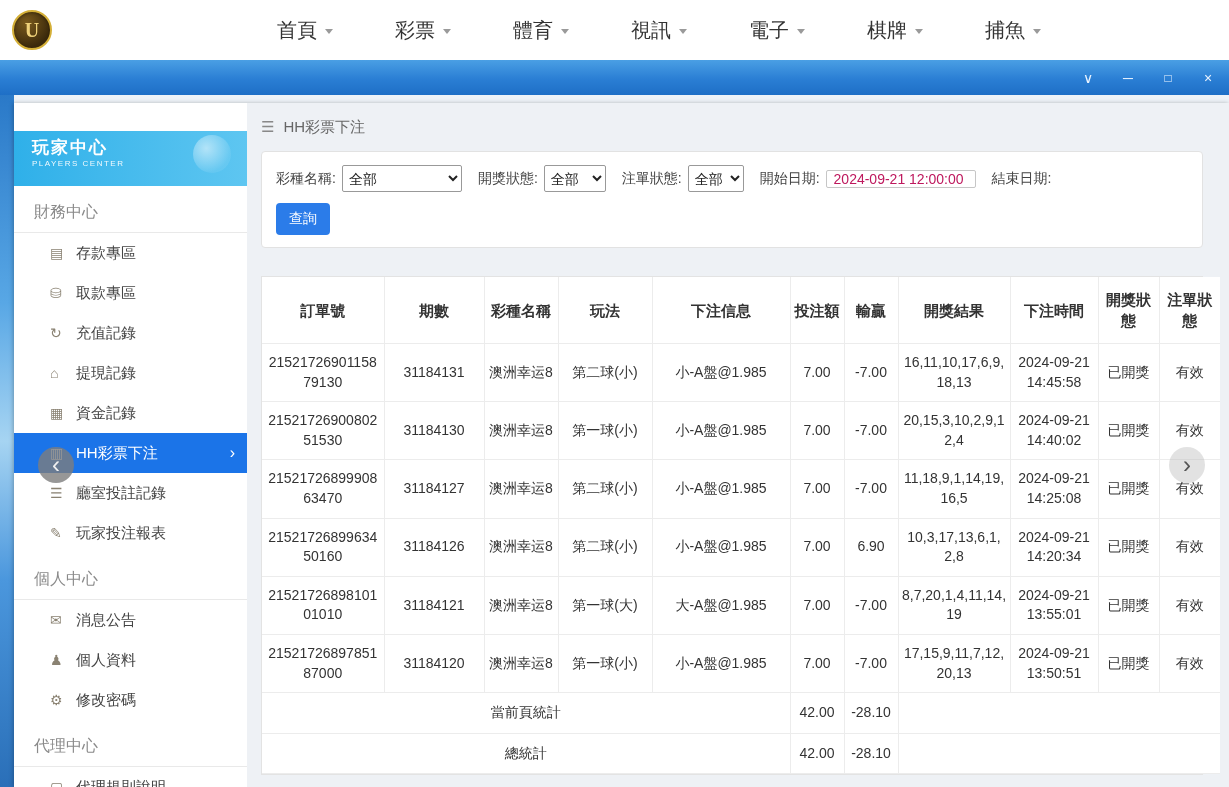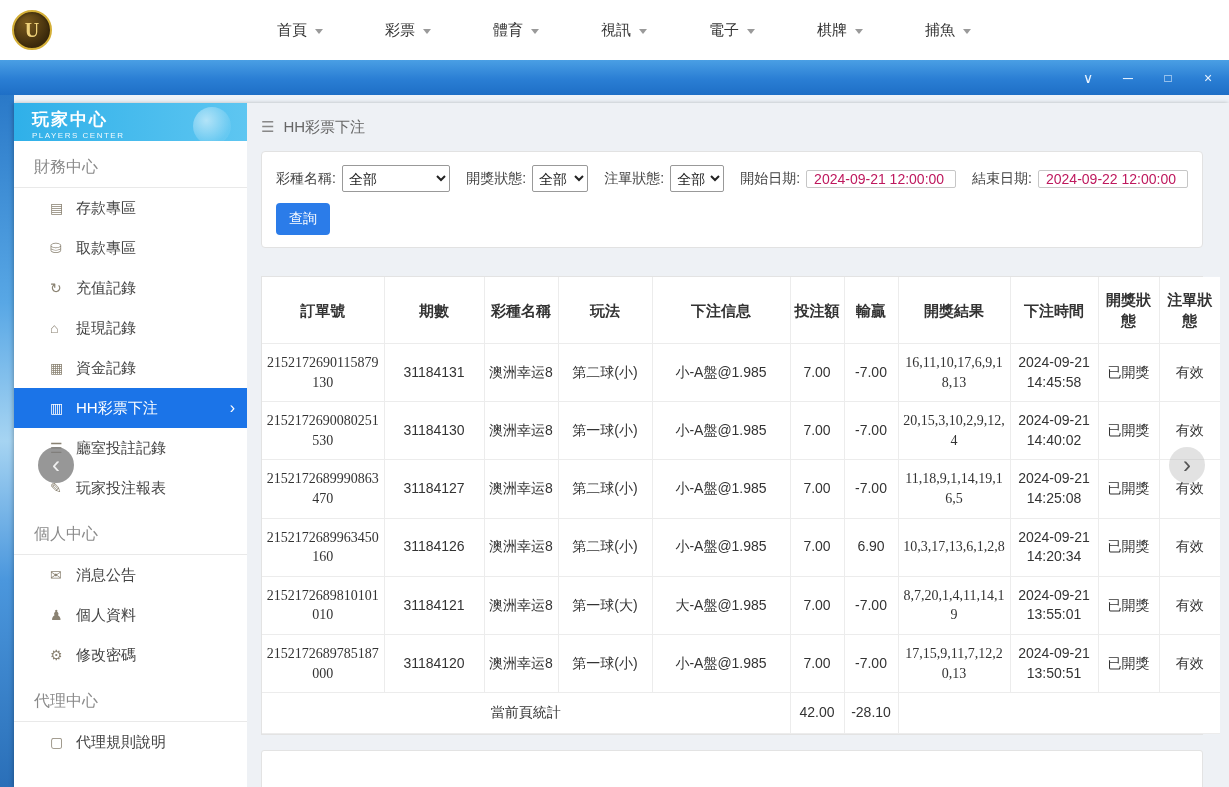--- a/index.html
+++ b/index.html
@@ -12,42 +12,42 @@
   .logo { display:flex; align-items:center; gap:8px; width:225px; cursor:pointer; }
   .logo-badge { width:40px; height:40px; border-radius:50%; border:2px solid #d4af37;
     background: radial-gradient(circle at 35% 30%, #7a5a1c, #3c2a0c 70%);
     display:flex; align-items:center; justify-content:center;
     color:#f0d27a; font-family:"Liberation Serif", serif; font-weight:bold; font-size:20px;
     box-shadow: 0 1px 3px rgba(0,0,0,.35) inset; }
   .logo-text { font-size:23px; font-weight:bold; letter-spacing:1px;
     background: linear-gradient(180deg,#e9c661 20%, #a5751c 80%);
     -webkit-background-clip:text; background-clip:text; -webkit-text-fill-color:transparent; color:#b8860b; }
   .main-nav { display:flex; align-items:center; gap:62px; margin-left:40px; }
-  .nav-item { display:flex; align-items:center; font-size:15px; color:#333; cursor:pointer; text-decoration:none; }
+  .nav-item { display:flex; align-items:center; font-size:20px; color:#333; cursor:pointer; text-decoration:none; }
   .chev { width:0; height:0; border-left:4px solid transparent; border-right:4px solid transparent;
     border-top:5px solid #9a9a9a; display:inline-block; margin-left:8px; margin-top:2px; }
 
   
   .titlebar { height:35px; background: linear-gradient(180deg,#4a9fe4 0%, #2a7ed4 55%, #1e6fc6 100%);
     display:flex; align-items:center; justify-content:flex-end; padding-right:14px; }
   .win-controls { display:flex; align-items:center; gap:26px; color:#eaf4ff; font-size:14px; }
   .win-btn { cursor:pointer; line-height:1; display:inline-block; min-width:14px; text-align:center; }
   .win-btn.maxi { font-size:12px; }
 
   
   .desktop { position:relative; height:692px; background:#eef3f8; }
   .backdrop-strip { position:absolute; left:0; top:0; width:14px; height:100%;
     background: linear-gradient(180deg,#2a79c8 0%, #58a7e5 30%, #a6d4f2 50%, #4b97dd 70%, #2a6fb8 100%); }
   .modal { position:absolute; left:14px; top:8px; width:1215px; height:684px; display:flex;
     background:#fff; box-shadow: -1px 0 4px rgba(0,0,0,.25); }
 
   
   .sidebar { width:233px; flex:0 0 233px; background:#fff; overflow:hidden; }
-  .sidebar-header { height:38px; background: linear-gradient(90deg,#2fb0e9,#5ec6f1);
-    color:#fff; padding:6px 0 0 18px; position:relative; overflow:hidden; }
+  .sidebar-header { height:55px; background: linear-gradient(90deg,#2fb0e9,#5ec6f1);
+    color:#fff; padding:6px 0 0 18px; position:relative; overflow:hidden;margin-top:28px; }
   .sidebar-header .deco { position:absolute; right:16px; top:4px; width:38px; height:38px; border-radius:50%;
     background: radial-gradient(circle at 35% 35%, rgba(255,255,255,.55), rgba(255,255,255,.08) 70%); }
   .sidebar-title { font-size:17px; font-weight:bold; letter-spacing:2px; line-height:22px; }
   .sidebar-subtitle { font-size:8px; letter-spacing:1.5px; opacity:.92; }
   .section-title { font-size:16px; color:#8a8a8a; padding:16px 0 9px 20px; border-bottom:1px solid #e9e9e9; }
   .side-item { display:flex; align-items:center; height:40px; padding-left:36px; cursor:pointer;
     font-size:15px; color:#444; }
   .side-item:first-of-type { margin-top:4px; }
   .side-icon { width:26px; color:#8a8272; font-size:14px; text-align:left; }
   .side-label { flex:0 1 auto; }
@@ -75,21 +75,21 @@
     padding:7px 13px; font-size:14px; cursor:pointer; font-family:"Liberation Sans", sans-serif; }
 
   .table-panel { background:#fff; border:1px solid #e3e3e3; margin-bottom:15px; }
   .bet-table { width:100%; border-collapse:collapse; table-layout:fixed; }
   .bet-table th, .bet-table td { border:1px solid #ececec; text-align:center; color:#333;
     font-size:14px; padding:9px 3px; line-height:1.4; vertical-align:middle; background:#fff; }
   .bet-table th { font-size:15px; font-weight:bold; padding:12px 2px; }
   .bet-table tr:first-child th { border-top:none; }
   .bet-table th:first-child, .bet-table td:first-child { border-left:none; }
   .bet-table th:last-child, .bet-table td:last-child { border-right:none; }
-  td.col-order_id, td.col-result { word-break:break-all;font-family:Liberation Serif, serif; }
+  td.col-order_id, td.col-result { word-break:break-all; }
   td.col-play, td.col-lottery, td.col-bet_info { white-space:nowrap; overflow:hidden; }
   tr.summary-row td { padding:10px 3px; }
 
   .footer-panel { background:#fff; border:1px solid #e3e3e3; border-radius:3px; height:48px;
     display:flex; align-items:center; justify-content:space-between; padding:0 14px; }
 
   
   .carousel-arrow { position:absolute; top:352px; width:36px; height:36px; border-radius:50%;
     border:none; cursor:pointer; font-size:24px; line-height:32px; text-align:center; z-index:5; padding:0; }
   .carousel-arrow.left { left:38px; background:rgba(125,125,125,.8); color:#f0f0f0; }
@@ -228,21 +228,20 @@
             <select class="sel-mid">
               <option>全部</option>
             </select>
             <label class="gap-l">注單狀態:</label>
             <select class="sel-narrow">
               <option>全部</option>
             </select>
             <label class="gap-l">開始日期:</label>
             <input type="text" value="2024-09-21 12:00:00" style="">
             <label class="gap-l">結束日期:</label>
-            <input type="text" value="2024-09-22 12:00:00" style="">
           </div>
           <button class="search-btn">查詢</button>
         </section>
 
         <section class="table-panel">
           <table class="bet-table">
             <colgroup>
                 <col style="width: 122px;">
                 <col style="width: 100px;">
                 <col style="width: 74px;">
@@ -348,20 +347,26 @@
                   <td class="col-time">2024-09-21 13:50:51</td>
                   <td class="col-draw_status">已開獎</td>
                   <td class="col-order_status">有效</td>
                 </tr>
                 <tr class="summary-row">
                   <td class="sum-label" colspan="5">當前頁統計</td>
                   <td>42.00</td>
                   <td>-28.10</td>
                   <td class="sum-rest" colspan="4"></td>
                 </tr>
+                <tr class="summary-row">
+                  <td class="sum-label" colspan="5">總統計</td>
+                  <td>42.00</td>
+                  <td>-28.10</td>
+                  <td class="sum-rest" colspan="4"></td>
+                </tr>
               </tbody>
           </table>
         </section>
 
         <section class="footer-panel">
           
           
         </section>
       </main>
     </div>

